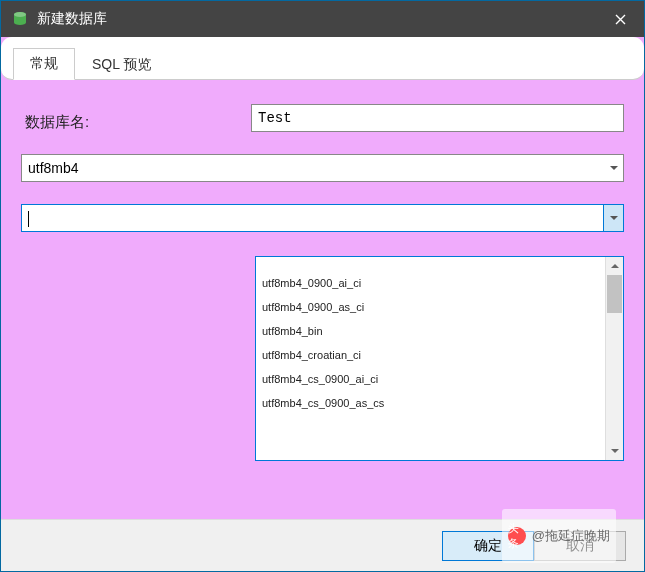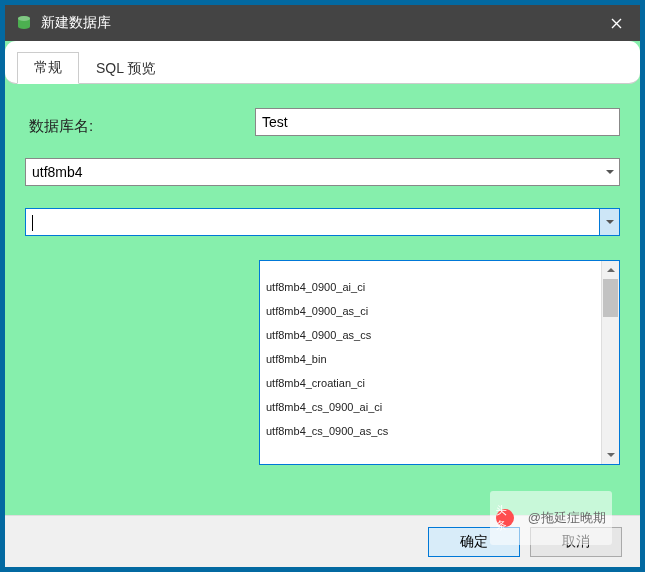--- a/index.html
+++ b/index.html
@@ -5,25 +5,25 @@
   * { box-sizing: border-box; }
   body {
     margin: 0;
     font-family: "Microsoft YaHei", "Segoe UI", sans-serif;
     font-size: 13px;
     background: #fff;
   }
   .window {
     width: 645px;
     height: 572px;
-    border: 5px solid #0369a1;
+    border: 1px solid #0369a1;
     display: flex;
     flex-direction: column;
     position: relative;
-    background: #86efac;
+    background: #f0abfc;
   }
   .titlebar {
     height: 36px;
     background: #444;
     color: #fff;
     display: flex;
     align-items: center;
     padding: 0 0 0 10px;
     font-size: 14px;
   }
@@ -82,21 +82,21 @@
   }
   .field {
     flex: 1;
   }
   .textinput {
     width: 100%;
     height: 28px;
     border: 1px solid #888;
     padding: 0 6px;
     font-size: 14px;
-    font-family: Liberation Sans, sans-serif;
+    font-family: Liberation Mono, monospace;
     outline: none;
   }
   .combo {
     width: 100%;
     height: 28px;
     border: 1px solid #888;
     display: flex;
     align-items: center;
     padding: 0 0 0 6px;
     font-size: 14px;
@@ -173,44 +173,44 @@
   .sb-down { border-top: 4px solid #666; }
 
   .footer {
     height: 52px;
     border-top: 1px solid #ddd;
     background: #f0f0f0;
     display: flex;
     justify-content: flex-end;
     align-items: center;
     padding: 0 18px;
-    gap: 10px;
+    gap: 0;
   }
   .btn {
     min-width: 92px;
     height: 30px;
     border: 1px solid #aaa;
     background: #e6e6e6;
     display: flex;
     align-items: center;
     justify-content: center;
     font-size: 14px;
   }
   .btn.primary {
     border-color: #0078d7;
     background: #d8ecf9;
   }
 
   .watermark {
     position: absolute;
     right: 28px;
-    bottom: 22px;
-    display: flex;
-    align-items: center;
-    gap: 14px;
+    bottom: 8px;
+    display: flex;
+    align-items: center;
+    gap: 6px;
     font-size: 13px;
     color: #6a6a6a;
     pointer-events: none;
     background: rgba(255,255,255,0.55);
     padding: 18px 6px;
     border-radius: 3px;
   }
   .watermark .wm-icon {
     width: 18px; height: 18px;
     border-radius: 50%;
@@ -274,21 +274,20 @@
             <span class="chevron"></span>
           </div>
         </div>
       </div>
     </div>
 
     <div class="dropdown">
       <div class="dropdown-list">
         <div>utf8mb4_0900_ai_ci</div>
         <div>utf8mb4_0900_as_ci</div>
-        <div>utf8mb4_0900_as_cs</div>
         <div>utf8mb4_bin</div>
         <div>utf8mb4_croatian_ci</div>
         <div>utf8mb4_cs_0900_ai_ci</div>
         <div>utf8mb4_cs_0900_as_cs</div>
       </div>
       <div class="dropdown-scrollbar">
         <div class="sb-arrow">
             <span class="sb-up"></span>
           </div>
         <div class="sb-track">

